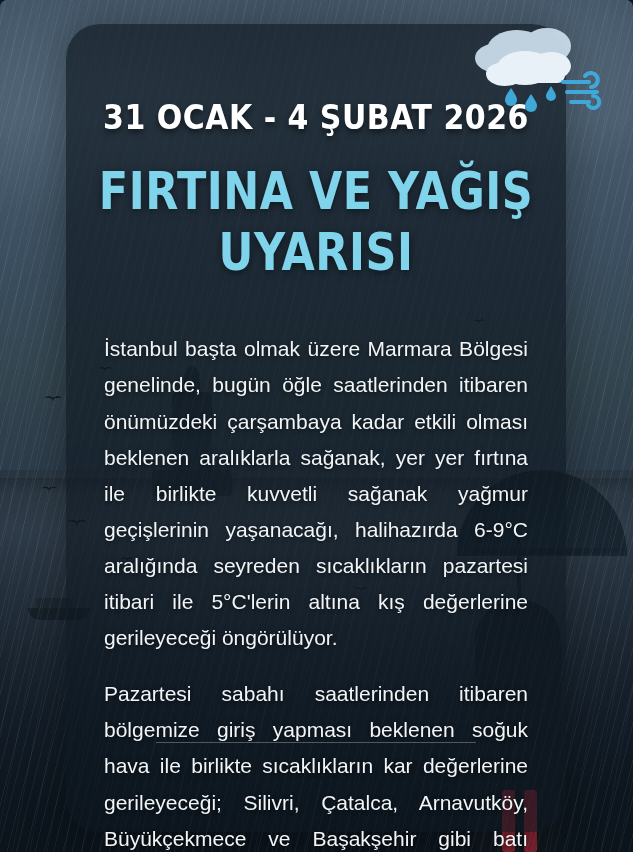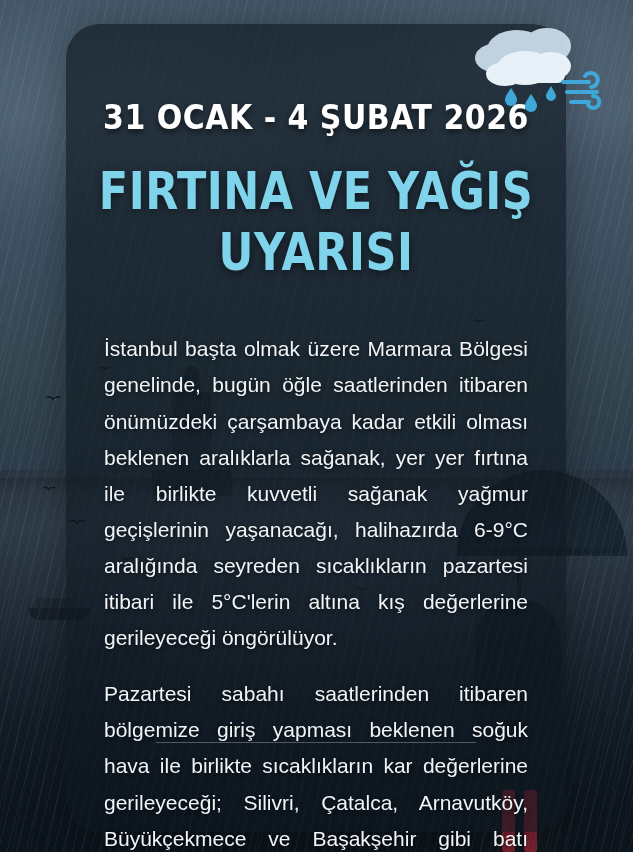--- a/index.html
+++ b/index.html
@@ -27,20 +27,21 @@
         #2c3c4b 47%,
         #3b4c5b 52%,
         #4a5b69 57%,
         #56687a 62%,
         #4b5d6e 68%,
         #3b4c5c 76%,
         #2e3e4d 84%,
         #26343f 92%,
         #1d2830 100%),
       #2b3b4a;
+    border-radius: 7px;
   }
   
   #sky {
     position: absolute; left:0; top:0; width:633px; height:470px;
     background:
       radial-gradient(ellipse 70% 50% at 20% 18%, rgba(120,140,160,0.28) 0%, rgba(120,140,160,0) 60%),
       radial-gradient(ellipse 60% 40% at 78% 12%, rgba(150,170,190,0.22) 0%, rgba(150,170,190,0) 65%),
       linear-gradient(to bottom, #3f5263 0%, #475b6c 25%, #3b4e5f 55%, #33454f 80%, #2c3c4a 100%);
   }
   

